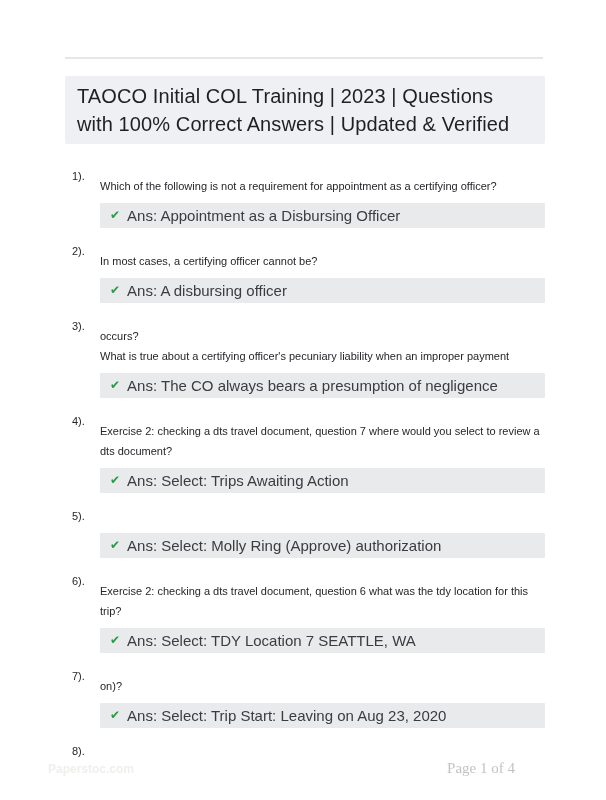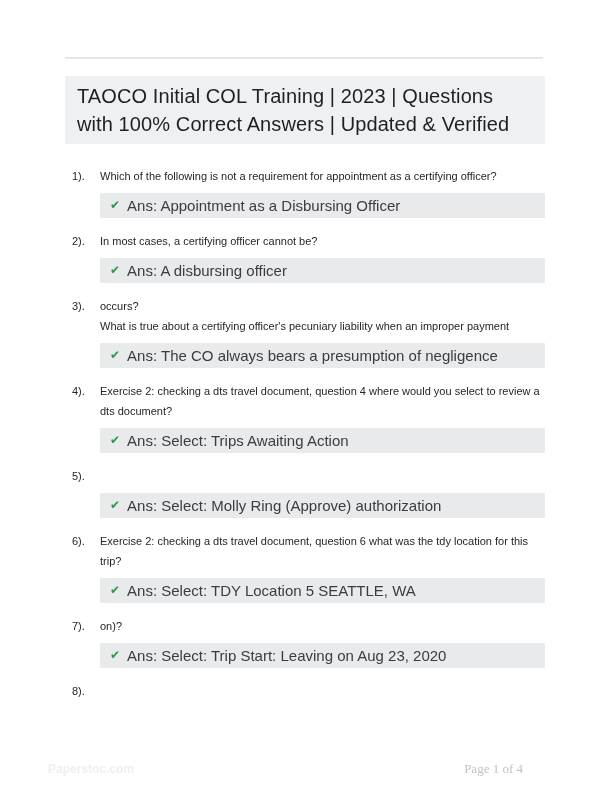--- a/index.html
+++ b/index.html
@@ -53,21 +53,21 @@
     display: flex;
     margin-bottom: 7px;
   }
   .q-num {
     flex: 0 0 28px;
     width: 28px;
     font-size: 11px;
     line-height: 20px;
     color: #24262a;
   }
-  .q-lines { flex: 1; }
+  .q-lines { flex: 1; margin-top: 10px; }
   .q-line {
     font-size: 11px;
     line-height: 20px;
     white-space: nowrap;
     color: #24262a;
   }
   .ans-box {
     margin-left: 28px;
     width: 445px;
     box-sizing: border-box;
@@ -91,24 +91,24 @@
   .watermark {
     position: absolute;
     left: 48px;
     bottom: 24px;
     font-size: 12px;
     font-weight: bold;
     color: #f0efec;
   }
   .page-info {
     position: absolute;
-    right: 40px;
+    right: 48px;
     bottom: 23px;
     font-family: "Liberation Serif", serif;
-    font-size: 13px;
+    font-size: 15px;
     color: #c3c3c3;
     margin-left: 28px;
   }
 </style>
 </head>
 <body>
 
 <div class="page">
   <div class="top-rule"></div>
 
@@ -155,21 +155,21 @@
     <div class="ans-box">
       <span class="check">✔</span>
       <span class="ans-text">Ans: The CO always bears a presumption of negligence</span>
     </div>
   </div>
 
   <div class="qa">
     <div class="q-row">
       <div class="q-num">4).</div>
       <div class="q-lines">
-            <div class="q-line">Exercise 2: checking a dts travel document, question 4 where would you select to review a</div>
+            <div class="q-line">Exercise 2: checking a dts travel document, question 7 where would you select to review a</div>
             <div class="q-line">dts document?</div>
           </div>
     </div>
     <div class="ans-box">
       <span class="check">✔</span>
       <span class="ans-text">Ans: Select: Trips Awaiting Action</span>
     </div>
   </div>
 
   <div class="qa">
@@ -187,21 +187,21 @@
   <div class="qa">
     <div class="q-row">
       <div class="q-num">6).</div>
       <div class="q-lines">
             <div class="q-line">Exercise 2: checking a dts travel document, question 6 what was the tdy location for this</div>
             <div class="q-line">trip?</div>
           </div>
     </div>
     <div class="ans-box">
       <span class="check">✔</span>
-      <span class="ans-text">Ans: Select: TDY Location 5 SEATTLE, WA</span>
+      <span class="ans-text">Ans: Select: TDY Location 7 SEATTLE, WA</span>
     </div>
   </div>
 
   <div class="qa">
     <div class="q-row">
       <div class="q-num">7).</div>
       <div class="q-lines">
             <div class="q-line">on)?</div>
           </div>
     </div>

